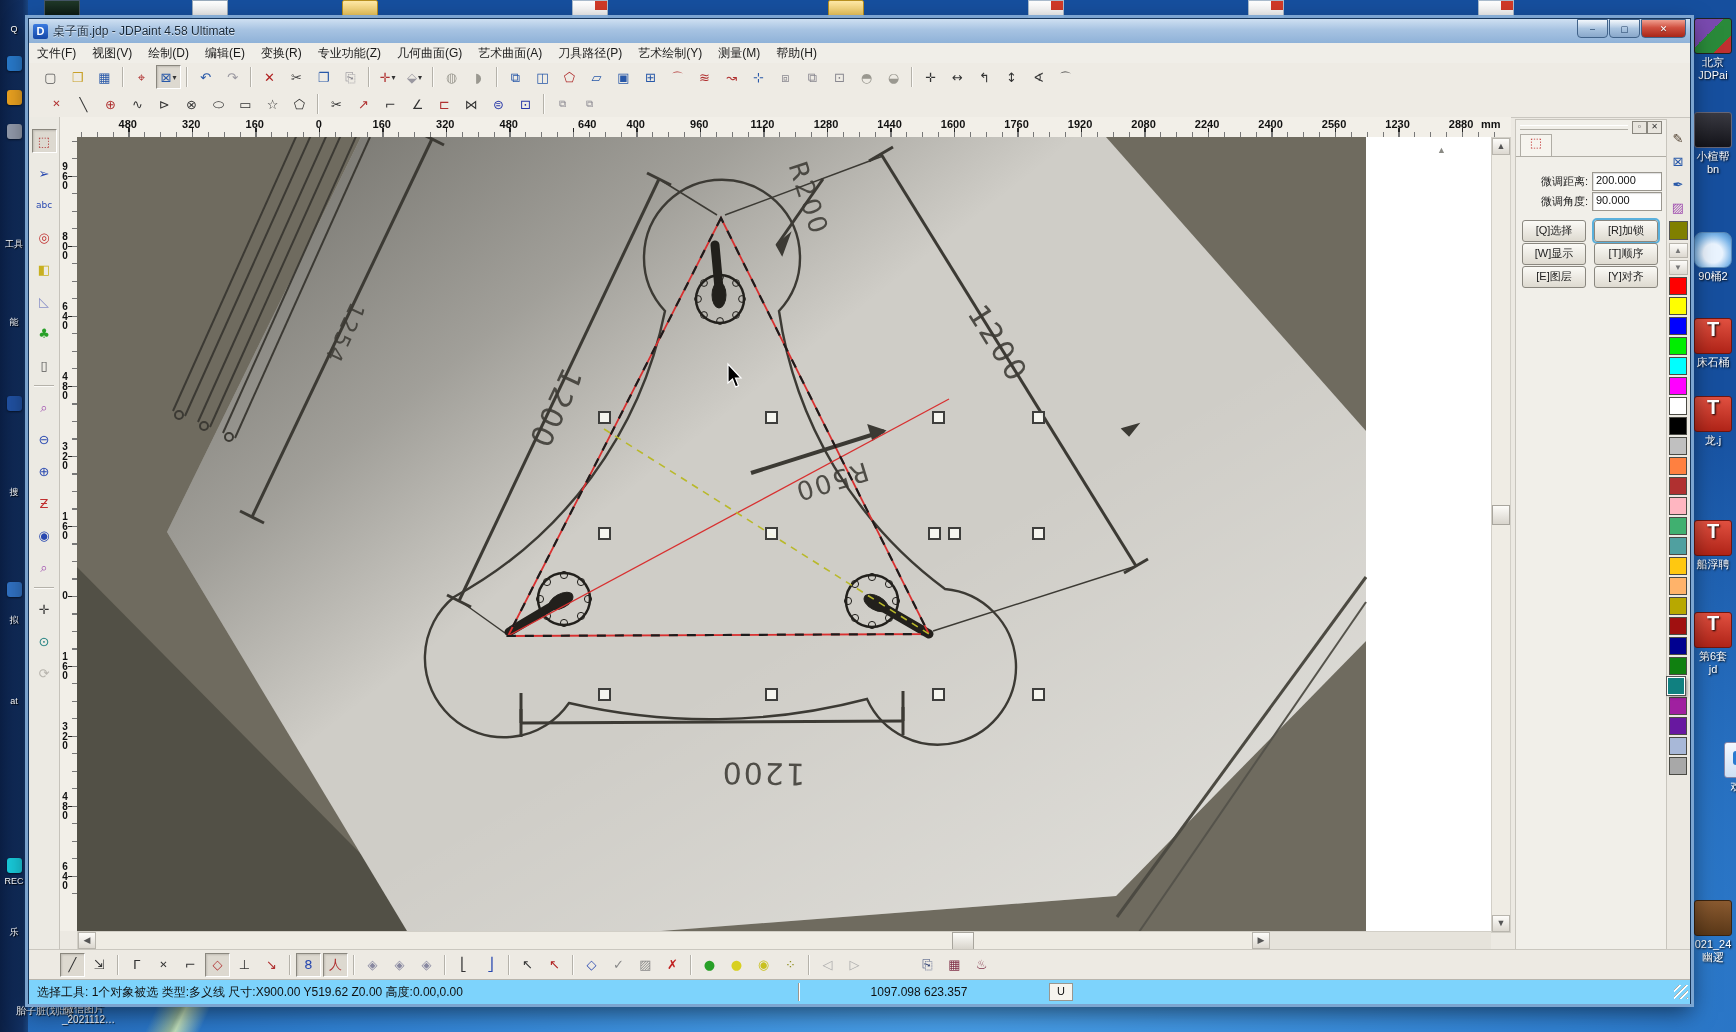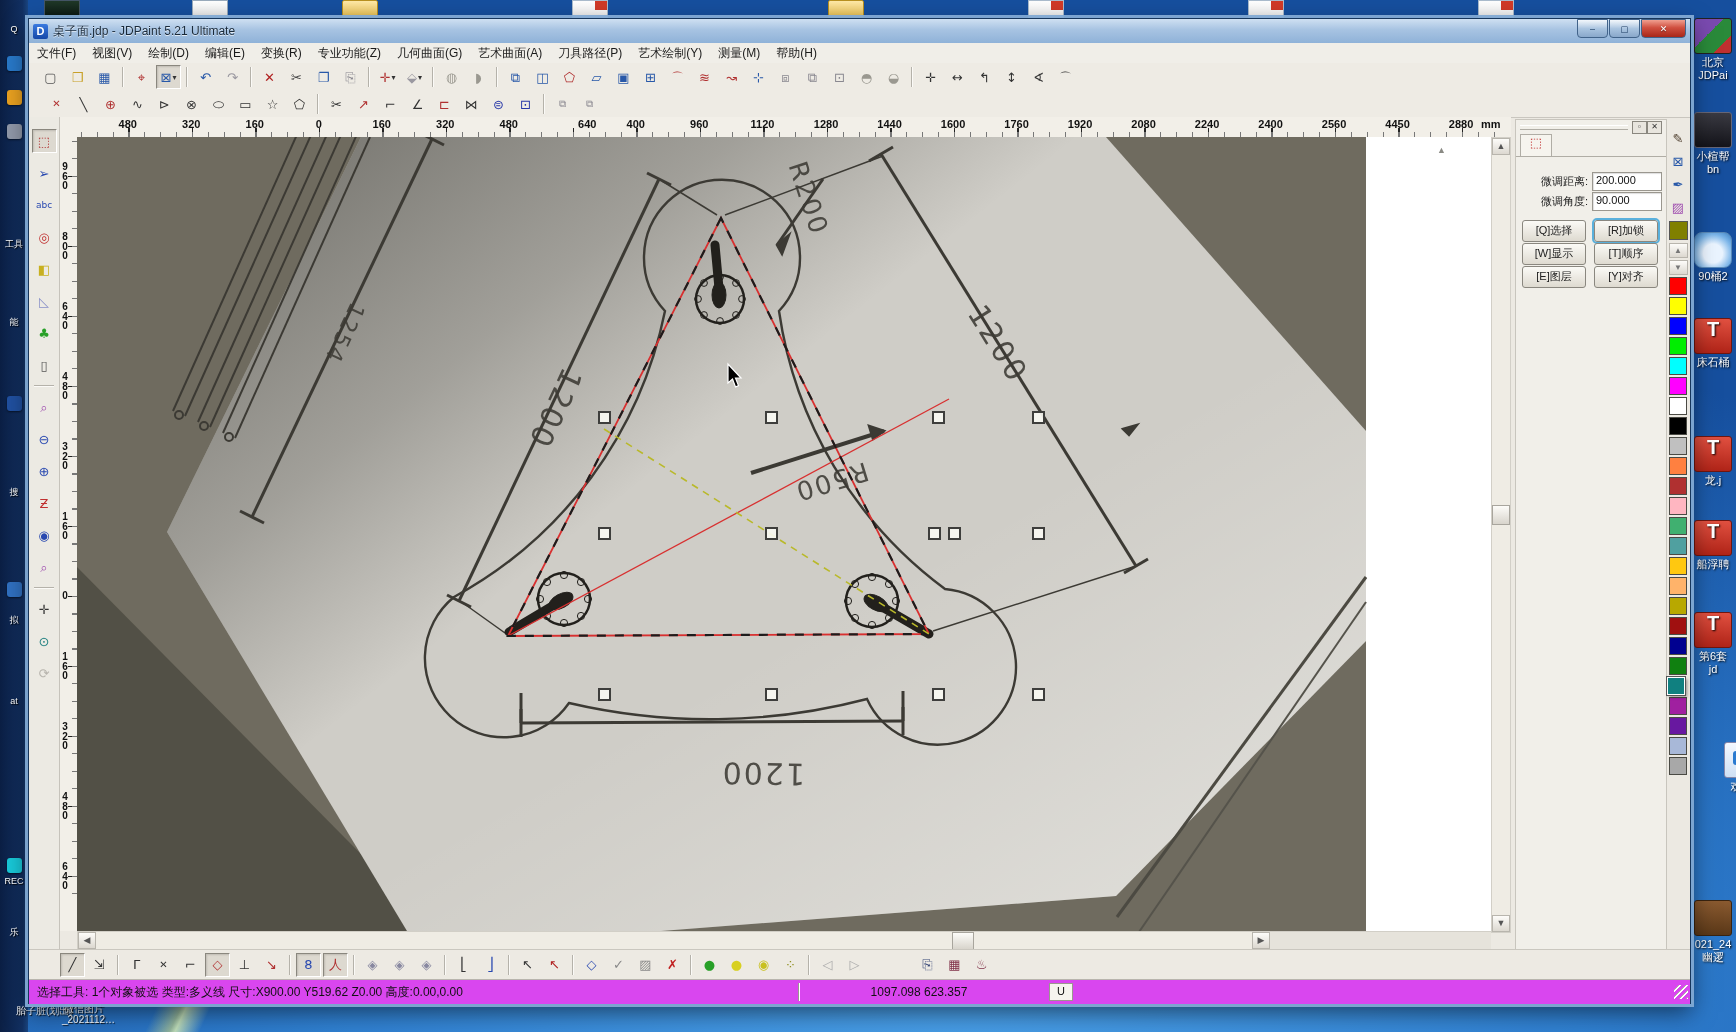--- a/index.html
+++ b/index.html
@@ -119,21 +119,21 @@
   #cur-color{width:17px;height:17px;border:1px solid #555;margin:2px 0;}
   .cb-arrow{width:17px;height:13px;font-size:8px;text-align:center;line-height:13px;color:#777;
     background:linear-gradient(#fdfcf9,#dcd8d0);border:1px solid #b8b5ad;margin:1px 0;}
   .swatch{width:16px;height:16px;border:1px solid #4a4a44;margin:1px 0;}
   .swatch.selected{transform:translateX(-2px);box-shadow:2px 2px 3px #0006;border:1px solid #fff;outline:1px solid #555;}
   
   #tb-snap-wrap{position:absolute;left:0;top:930px;width:1661px;height:30px;background:#edeae3;
     border-top:1px solid #cac7bf;display:flex;align-items:center;padding-left:30px;box-sizing:border-box;}
   #tb-snap,#tb-snap-far{display:flex;align-items:center;}
   #tb-snap-far{margin-left:46px;}
-  #statusbar{position:absolute;left:0;top:960px;width:1661px;height:24px;background:#d946ef;
+  #statusbar{position:absolute;left:0;top:960px;width:1661px;height:24px;background:#7dd3fc;
     border-top:1px solid #b8b5ad;display:flex;align-items:center;font-size:12px;color:#111;}
   #status-left{margin-left:8px;flex:1;}
   #status-coords{width:240px;text-align:center;border-left:1px solid #9a978f;box-shadow:inset 1px 0 0 #fff;height:18px;line-height:18px;}
   #status-mode{width:22px;height:16px;margin:0 10px;border:1px solid #9a978f;background:#f6f4ee;
     text-align:center;line-height:15px;font-size:11px;}
   #status-grip{width:14px;height:14px;margin-right:2px;
     background:repeating-linear-gradient(135deg,transparent 0 3px,#b0ada5 3px 4px,#fff 4px 5px);}
   #status-spacer{width:170px;}
   text{font-family:"DejaVu Sans",sans-serif;}
 </style>
@@ -170,38 +170,38 @@
     <div class="lsi" style="top: 876px;"><span>REC</span></div>
     <div class="lsi" style="top: 926px;"><span>乐</span></div>
   </div>
 <div id="right-icons">
     <div class="d-ico" style="top: 18px;"><div class="box rar"></div><div>北京
 JDPai</div></div>
     <div class="d-ico" style="top: 112px;"><div class="box img"></div><div>小楦帮
 bn</div></div>
     <div class="d-ico" style="top: 232px;"><div class="box cloud"></div><div>90桶2</div></div>
     <div class="d-ico" style="top: 318px;"><div class="box tred"></div><div>床石桶</div></div>
-    <div class="d-ico" style="top: 436px;"><div class="box tred"></div><div>龙.j</div></div>
+    <div class="d-ico" style="top: 396px;"><div class="box tred"></div><div>龙.j</div></div>
     <div class="d-ico" style="top: 520px;"><div class="box tred"></div><div>船浮聘</div></div>
     <div class="d-ico" style="top: 612px;"><div class="box tred"></div><div>第6套
 jd</div></div>
     <div class="d-ico" style="top: 742px; margin-left: 30px;"><div class="box chat"></div><div>欢呼.</div></div>
     <div class="d-ico" style="top: 900px;"><div class="box book"></div><div>021_24
 幽逻</div></div>
   </div>
 <div id="bottom-labels">
     <div class="dt-label" style="left: 16px; top: 1004px;">胎子脏(划出)</div>
     <div class="dt-label" style="left: 64px; top: 1002px;">微信图片</div>
     <div class="dt-label" style="left: 62px; top: 1014px;">_2021112…</div>
   </div>
 
 <div id="app">
   <div id="titlebar">
     <div id="app-icon">D</div>
-    <div id="title-text">桌子面.jdp - JDPaint 5.21 Ultimate</div>
+    <div id="title-text">桌子面.jdp - JDPaint 4.58 Ultimate</div>
     <div class="wbtn">–</div>
     <div class="wbtn">▢</div>
     <div class="wbtn close">✕</div>
   </div>
   <div id="menubar">
       <span class="menu-item">文件(F)</span>
       <span class="menu-item">视图(V)</span>
       <span class="menu-item">绘制(D)</span>
       <span class="menu-item">编辑(E)</span>
       <span class="menu-item">变换(R)</span>
@@ -412,21 +412,21 @@
       <span class="hlab" style="left: 686.5px;">1120</span>
       <span class="hlab" style="left: 750px;">1280</span>
       <span class="hlab" style="left: 813.5px;">1440</span>
       <span class="hlab" style="left: 877px;">1600</span>
       <span class="hlab" style="left: 940.5px;">1760</span>
       <span class="hlab" style="left: 1004px;">1920</span>
       <span class="hlab" style="left: 1067.5px;">2080</span>
       <span class="hlab" style="left: 1131px;">2240</span>
       <span class="hlab" style="left: 1194.5px;">2400</span>
       <span class="hlab" style="left: 1258px;">2560</span>
-      <span class="hlab" style="left: 1321.5px;">4450</span>
+      <span class="hlab" style="left: 1321.5px;">1230</span>
       <span class="hlab" style="left: 1385px;">2880</span>
       <span id="hunit">mm</span>
     </div>
   <div id="vruler">
       <div class="vlab" style="top: 39px;">9
 6
 0</div>
       <div class="vlab" style="top: 109px;">8
 0
 0</div>

